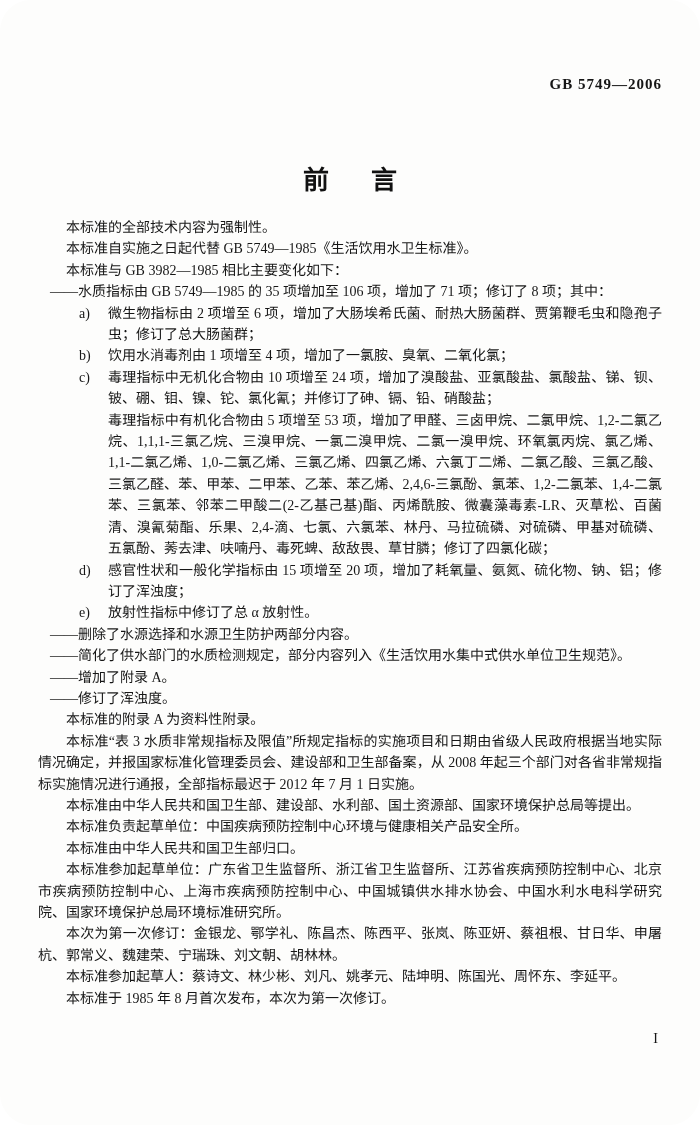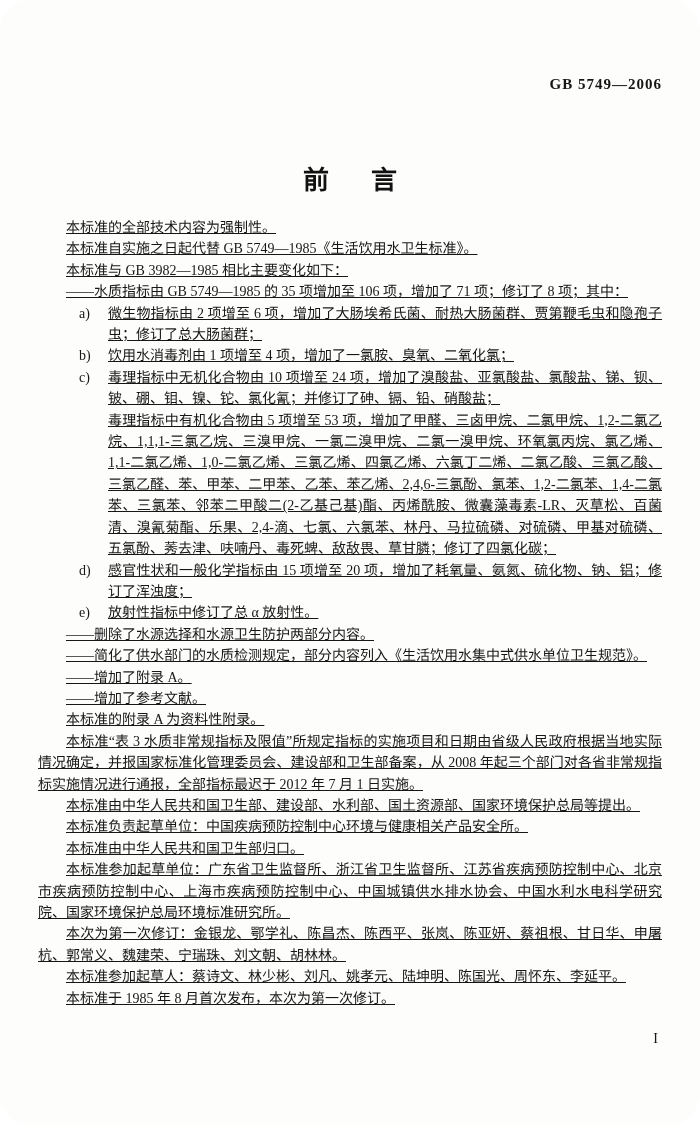--- a/index.html
+++ b/index.html
@@ -18,25 +18,25 @@
     font-family:"Liberation Serif","DejaVu Serif",serif;
   }
   .title{
     position:absolute;top:142px;left:0;right:0;
     display:flex;justify-content:center;gap:42px;
     font-family:"Liberation Sans","DejaVu Sans",sans-serif;
     font-size:26px;font-weight:900;color:#111;
   }
   .body{
     position:absolute;top:217px;left:38px;width:624px;
-    font-size:14px;line-height:21.4px;text-decoration:underline;
+    font-size:14px;line-height:21.4px;
   }
   .line{text-align:justify;}
   .para{text-indent:28px;}
-  .dash{margin-left:28px;}
+  .dash{margin-left:12px;}
   .item{position:relative;padding-left:70px;}
   .item .label{position:absolute;left:41px;top:0;}
   .page-number{
     position:absolute;top:1031px;right:42px;
     font-size:14px;
   }
 </style>
 </head>
 <body>
 
@@ -55,21 +55,21 @@
       <div class="line dash">——水质指标由 GB 5749—1985 的 35 项增加至 106 项，增加了 71 项；修订了 8 项；其中：</div>
       <div class="line item"><span class="label">a)</span><span>微生物指标由 2 项增至 6 项，增加了大肠埃希氏菌、耐热大肠菌群、贾第鞭毛虫和隐孢子虫；修订了总大肠菌群；</span></div>
       <div class="line item"><span class="label">b)</span><span>饮用水消毒剂由 1 项增至 4 项，增加了一氯胺、臭氧、二氧化氯；</span></div>
       <div class="line item"><span class="label">c)</span><span>毒理指标中无机化合物由 10 项增至 24 项，增加了溴酸盐、亚氯酸盐、氯酸盐、锑、钡、铍、硼、钼、镍、铊、氯化氰；并修订了砷、镉、铅、硝酸盐；</span></div>
       <div class="line item"><span class="label"></span><span>毒理指标中有机化合物由 5 项增至 53 项，增加了甲醛、三卤甲烷、二氯甲烷、1,2-二氯乙烷、1,1,1-三氯乙烷、三溴甲烷、一氯二溴甲烷、二氯一溴甲烷、环氧氯丙烷、氯乙烯、1,1-二氯乙烯、1,0-二氯乙烯、三氯乙烯、四氯乙烯、六氯丁二烯、二氯乙酸、三氯乙酸、三氯乙醛、苯、甲苯、二甲苯、乙苯、苯乙烯、2,4,6-三氯酚、氯苯、1,2-二氯苯、1,4-二氯苯、三氯苯、邻苯二甲酸二(2-乙基己基)酯、丙烯酰胺、微囊藻毒素-LR、灭草松、百菌清、溴氰菊酯、乐果、2,4-滴、七氯、六氯苯、林丹、马拉硫磷、对硫磷、甲基对硫磷、五氯酚、莠去津、呋喃丹、毒死蜱、敌敌畏、草甘膦；修订了四氯化碳；</span></div>
       <div class="line item"><span class="label">d)</span><span>感官性状和一般化学指标由 15 项增至 20 项，增加了耗氧量、氨氮、硫化物、钠、铝；修订了浑浊度；</span></div>
       <div class="line item"><span class="label">e)</span><span>放射性指标中修订了总 α 放射性。</span></div>
       <div class="line dash">——删除了水源选择和水源卫生防护两部分内容。</div>
       <div class="line dash">——简化了供水部门的水质检测规定，部分内容列入《生活饮用水集中式供水单位卫生规范》。</div>
       <div class="line dash">——增加了附录 A。</div>
-      <div class="line dash">——增加了参考文献。</div>
+      <div class="line dash">——修订了浑浊度。</div>
       <div class="line para">本标准的附录 A 为资料性附录。</div>
       <div class="line para">本标准“表 3 水质非常规指标及限值”所规定指标的实施项目和日期由省级人民政府根据当地实际情况确定，并报国家标准化管理委员会、建设部和卫生部备案，从 2008 年起三个部门对各省非常规指标实施情况进行通报，全部指标最迟于 2012 年 7 月 1 日实施。</div>
       <div class="line para">本标准由中华人民共和国卫生部、建设部、水利部、国土资源部、国家环境保护总局等提出。</div>
       <div class="line para">本标准负责起草单位：中国疾病预防控制中心环境与健康相关产品安全所。</div>
       <div class="line para">本标准由中华人民共和国卫生部归口。</div>
       <div class="line para">本标准参加起草单位：广东省卫生监督所、浙江省卫生监督所、江苏省疾病预防控制中心、北京市疾病预防控制中心、上海市疾病预防控制中心、中国城镇供水排水协会、中国水利水电科学研究院、国家环境保护总局环境标准研究所。</div>
       <div class="line para">本次为第一次修订：金银龙、鄂学礼、陈昌杰、陈西平、张岚、陈亚妍、蔡祖根、甘日华、申屠杭、郭常义、魏建荣、宁瑞珠、刘文朝、胡林林。</div>
       <div class="line para">本标准参加起草人：蔡诗文、林少彬、刘凡、姚孝元、陆坤明、陈国光、周怀东、李延平。</div>
       <div class="line para">本标准于 1985 年 8 月首次发布，本次为第一次修订。</div>
     </div>

